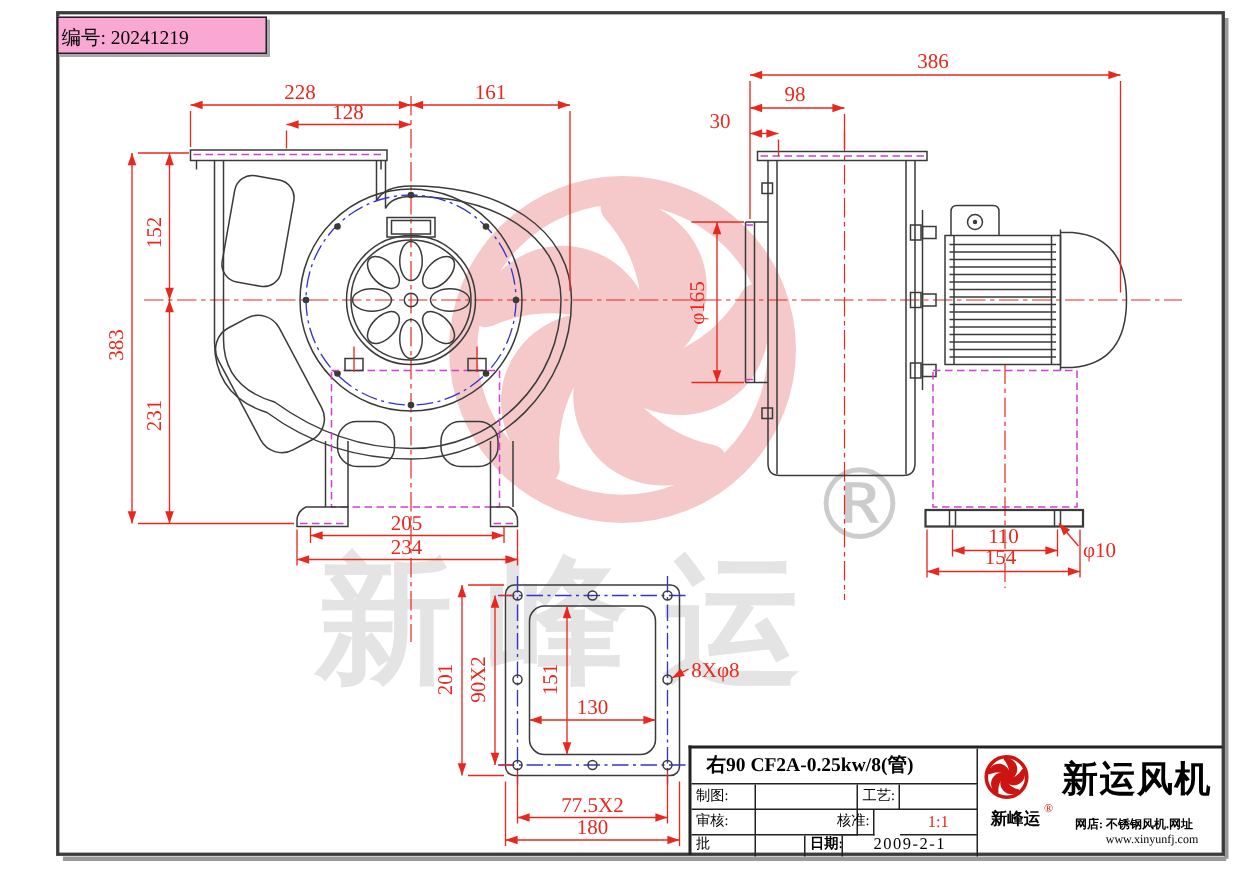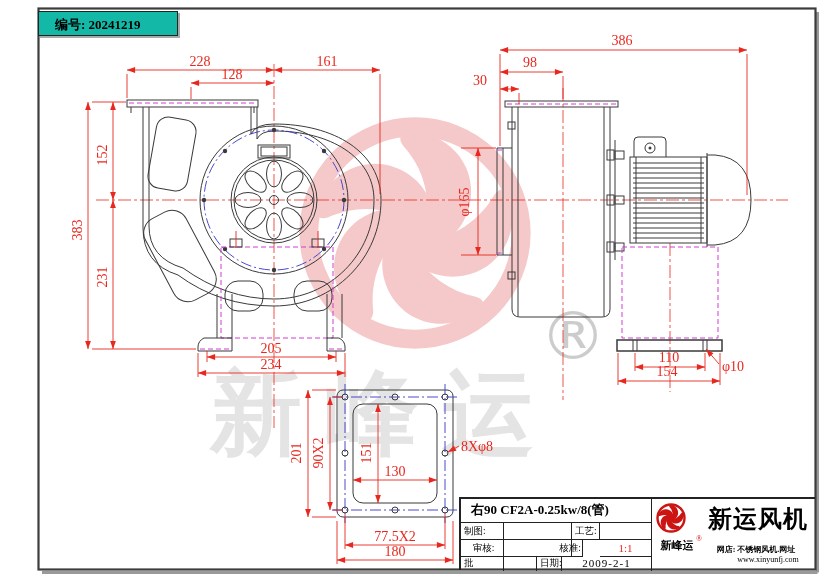--- a/index.html
+++ b/index.html
@@ -20,32 +20,32 @@
   .ln2{stroke:#3a3a3a;stroke-width:1.5;fill:none;}
   .cl{stroke:#e8281e;stroke-width:0.8;fill:none;stroke-dasharray:13 3 3 3;}
   .bl{stroke:#3535cc;stroke-width:0.9;fill:none;stroke-dasharray:11 3 2 3;}
   .mg{stroke:#cf3fcf;stroke-width:1;fill:none;stroke-dasharray:5 3;}
   .dm{stroke:#e8281e;stroke-width:0.9;fill:none;}
   .dt{fill:#e8281e;font-family:"Liberation Serif",serif;font-size:14px;text-anchor:middle;}
   .dot{fill:#3a3a3a;}
   .frame{stroke:#3c3c3c;stroke-width:2.2;fill:none;}
   .shadow{stroke:#9a9a9a;stroke-width:3;fill:none;}
   
-  #serial-box{position:absolute;left:38px;top:11px;width:140px;height:25px;background:#14b8a6;
-      border:1.5px solid #222;box-shadow:2px 2px 0 #a8a8a8;font-size:13px;font-weight:bold;
-      line-height:25px;padding-left:16px;box-sizing:border-box;}
+  #serial-box{position:absolute;left:38px;top:11px;width:140px;height:25px;background:#f9a8d4;
+      border:1.5px solid #222;box-shadow:2px 2px 0 #a8a8a8;font-size:13px;font-weight:normal;
+      line-height:25px;padding-left:2px;box-sizing:border-box;}
   
   #title-block{position:absolute;left:459px;top:497px;width:356px;height:73px;
       border-top:2px solid #222;border-left:2px solid #222;box-sizing:border-box;}
   .cell{position:absolute;border-right:1px solid #222;border-bottom:1px solid #222;
       box-sizing:border-box;font-size:9.5px;padding-left:3px;overflow:hidden;white-space:nowrap;}
   #tb-title{left:0;top:0;width:191px;height:24px;font-size:13px;font-weight:bold;
       line-height:22px;padding-left:10px;}
   .r2{top:24px;height:17px;line-height:16px;}
-  .r3{top:41px;height:17px;line-height:16px;text-align:center;}
+  .r3{top:41px;height:17px;line-height:16px;}
   .r4{top:58px;height:14px;line-height:13px;border-bottom:none;}
   .scale-val{color:#e8281e;text-align:center;padding-left:0;font-size:11px;}
   .date-val{text-align:center;padding-left:0;font-size:11px;letter-spacing:1px;}
   
   #brand{position:absolute;left:191px;top:0;width:165px;height:71px;}
   #brand-fan{position:absolute;left:4px;top:4px;}
   #brand-sub{position:absolute;left:1px;top:39px;width:48px;font-size:11px;font-weight:bold;
       text-align:center;}
   #brand-reg{position:absolute;left:44px;top:35px;font-size:8px;color:#cc1512;}
   #brand-name{position:absolute;left:48px;top:4px;width:116px;font-size:24px;font-weight:bold;
@@ -347,21 +347,21 @@
     <div class="cell r2" style="left:111px;width:28px;">工艺:</div>
     <div class="cell r2" style="left:139px;width:52px;"></div>
 
     <div class="cell r3" style="left:0;width:43px;">审核:</div>
     <div class="cell r3" style="left:43px;width:68px;"></div>
     <div class="cell r3" style="left:94px;width:28px;">核准:</div>
     <div class="cell r3 scale-val" style="left:139px;width:52px;">1:1</div>
 
     <div class="cell r4" style="left:0;width:43px;">批</div>
     <div class="cell r4" style="left:43px;width:33px;"></div>
-    <div class="cell r4" style="left:76px;width:25px;">日期:</div>
+    <div class="cell r4" style="left:76px;width:25px;font-weight:bold;">日期:</div>
     <div class="cell r4 date-val" style="left:101px;width:90px;">2009-2-1</div>
 
     <div id="brand">
       <svg id="brand-fan" width="30" height="30" viewBox="0 0 100 100">
         <circle class="fanring" cx="50" cy="50" r="45"></circle>
         <circle class="fanhub" cx="50" cy="50" r="10"></circle>
         <g class="fanblade">
           <path d="M50,7 C66,9 77,23 73,39 C70,50 61,57 52,55 C58,42 56,25 45,13 C42,9 45,6 50,7 Z"></path>
           <path d="M50,7 C66,9 77,23 73,39 C70,50 61,57 52,55 C58,42 56,25 45,13 C42,9 45,6 50,7 Z" transform="rotate(72 50 50)"></path>
           <path d="M50,7 C66,9 77,23 73,39 C70,50 61,57 52,55 C58,42 56,25 45,13 C42,9 45,6 50,7 Z" transform="rotate(144 50 50)"></path>

